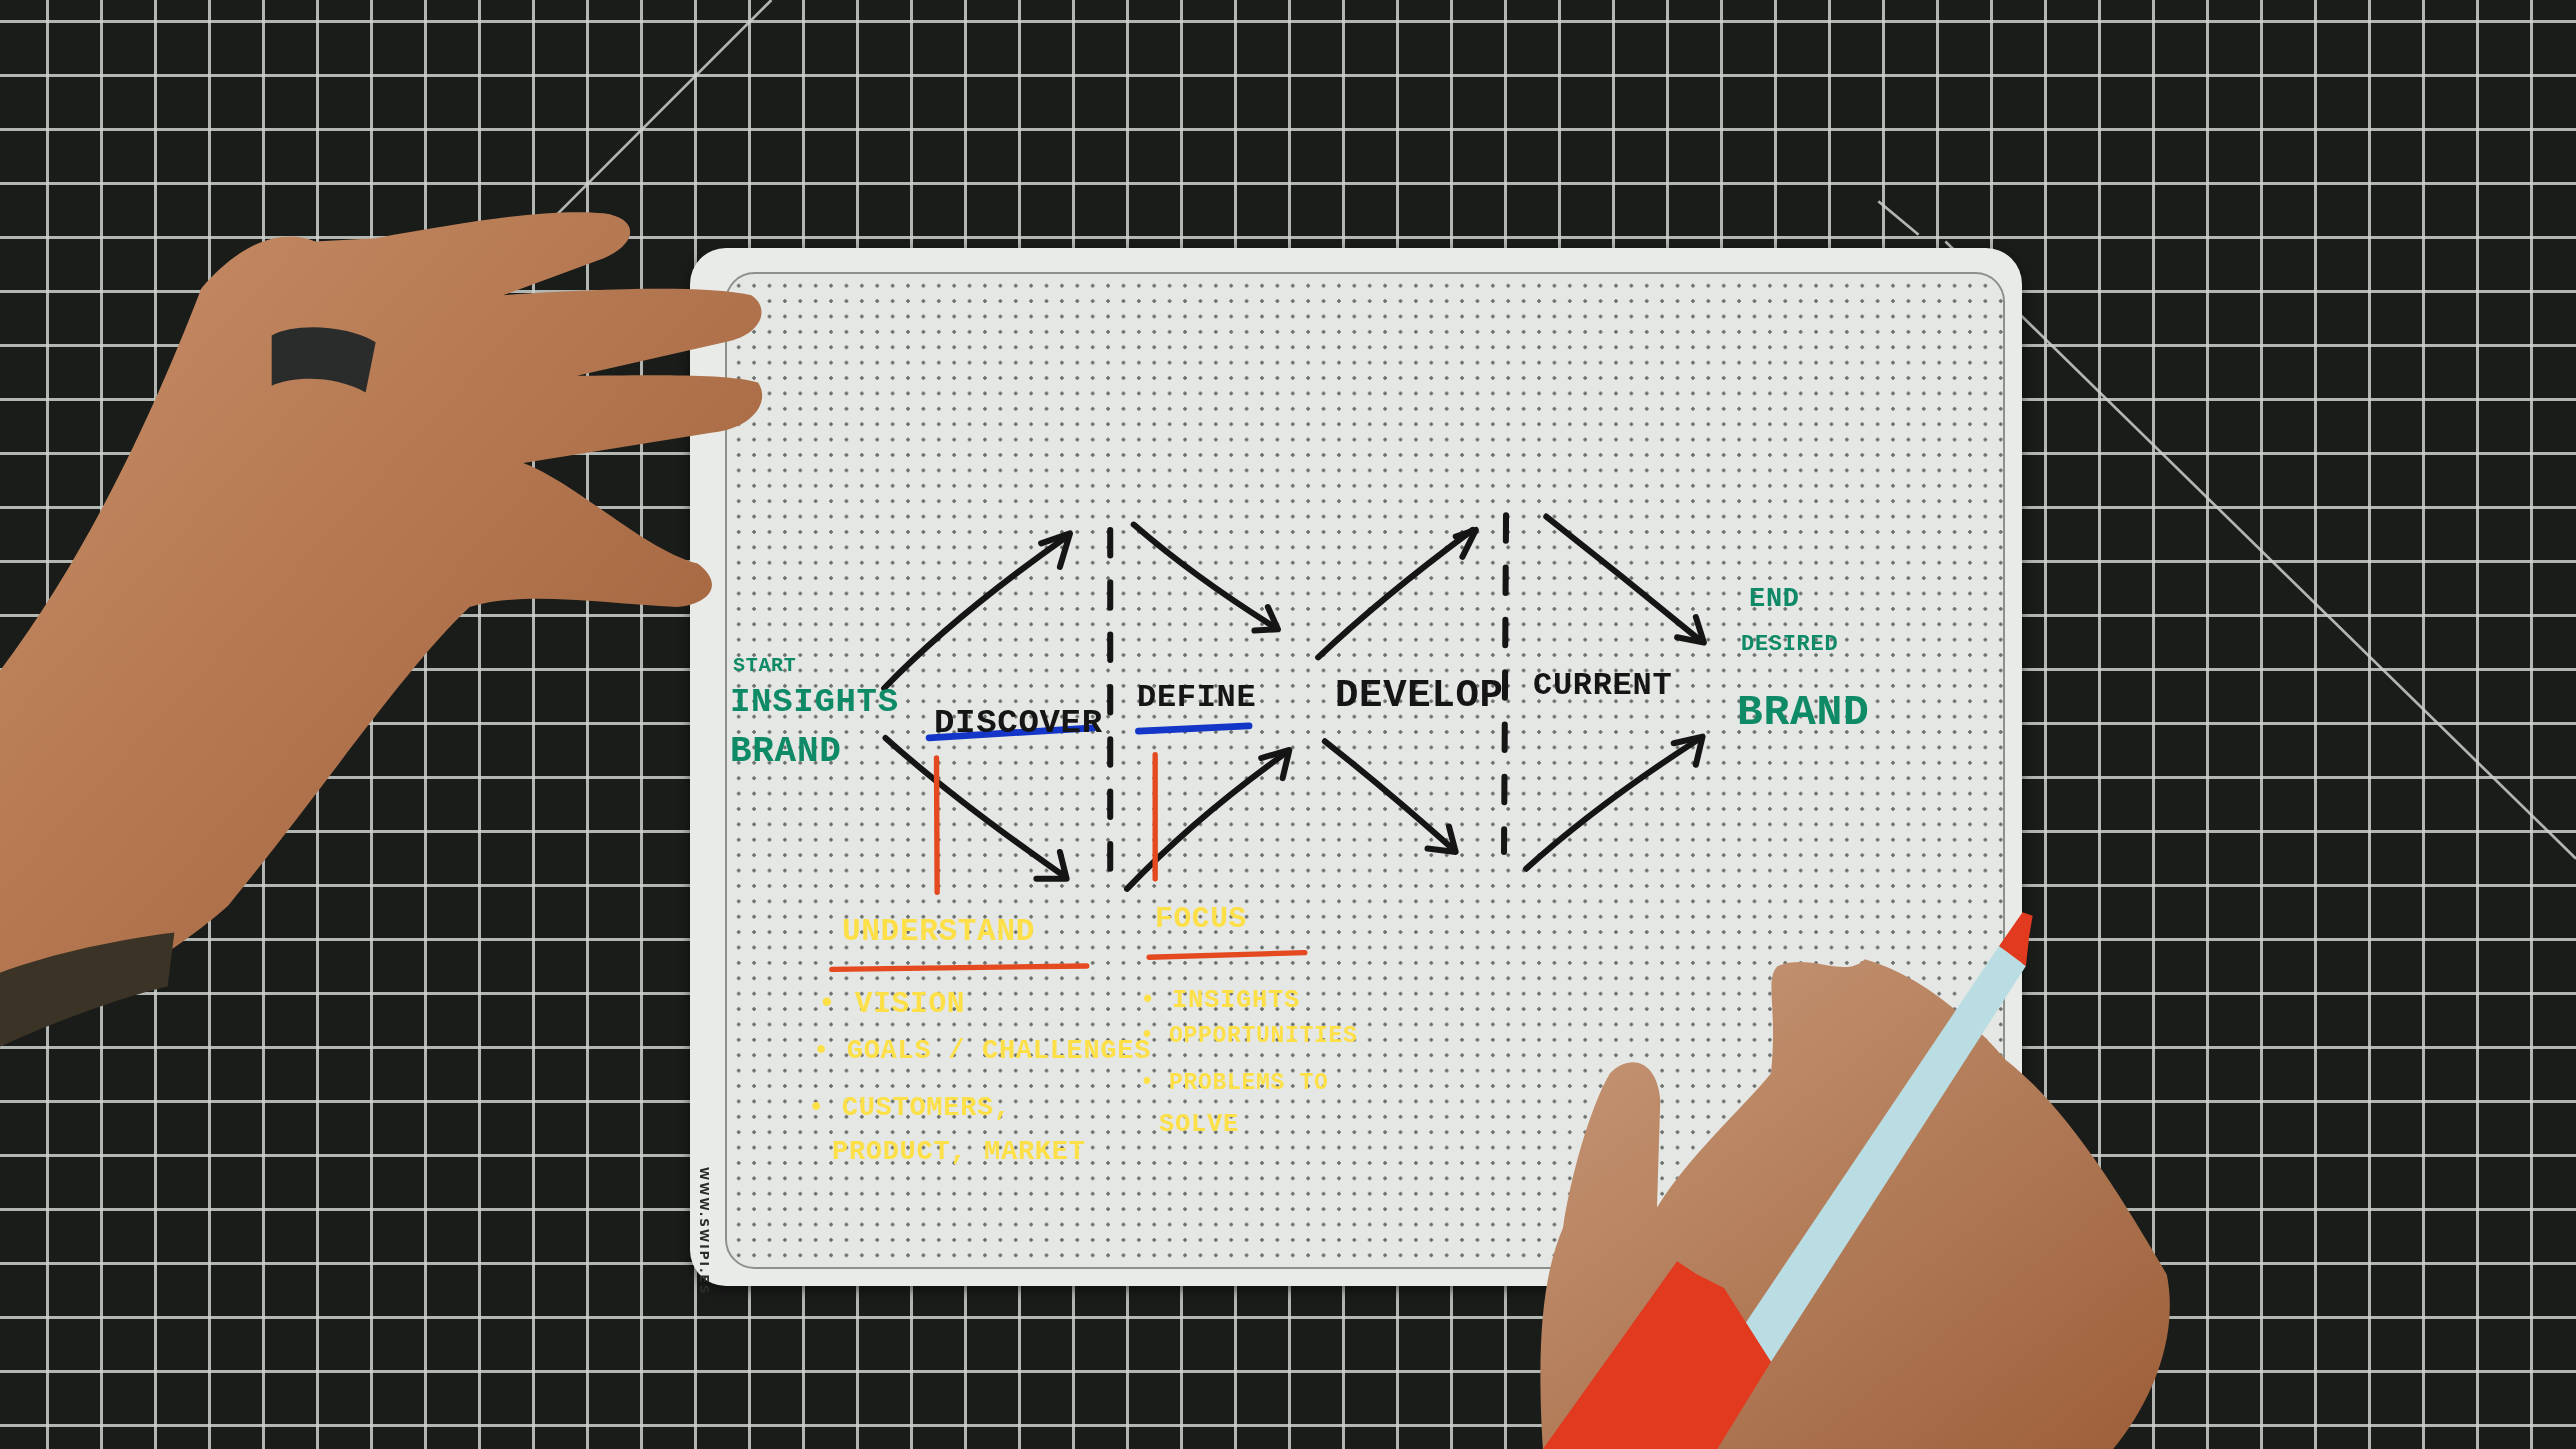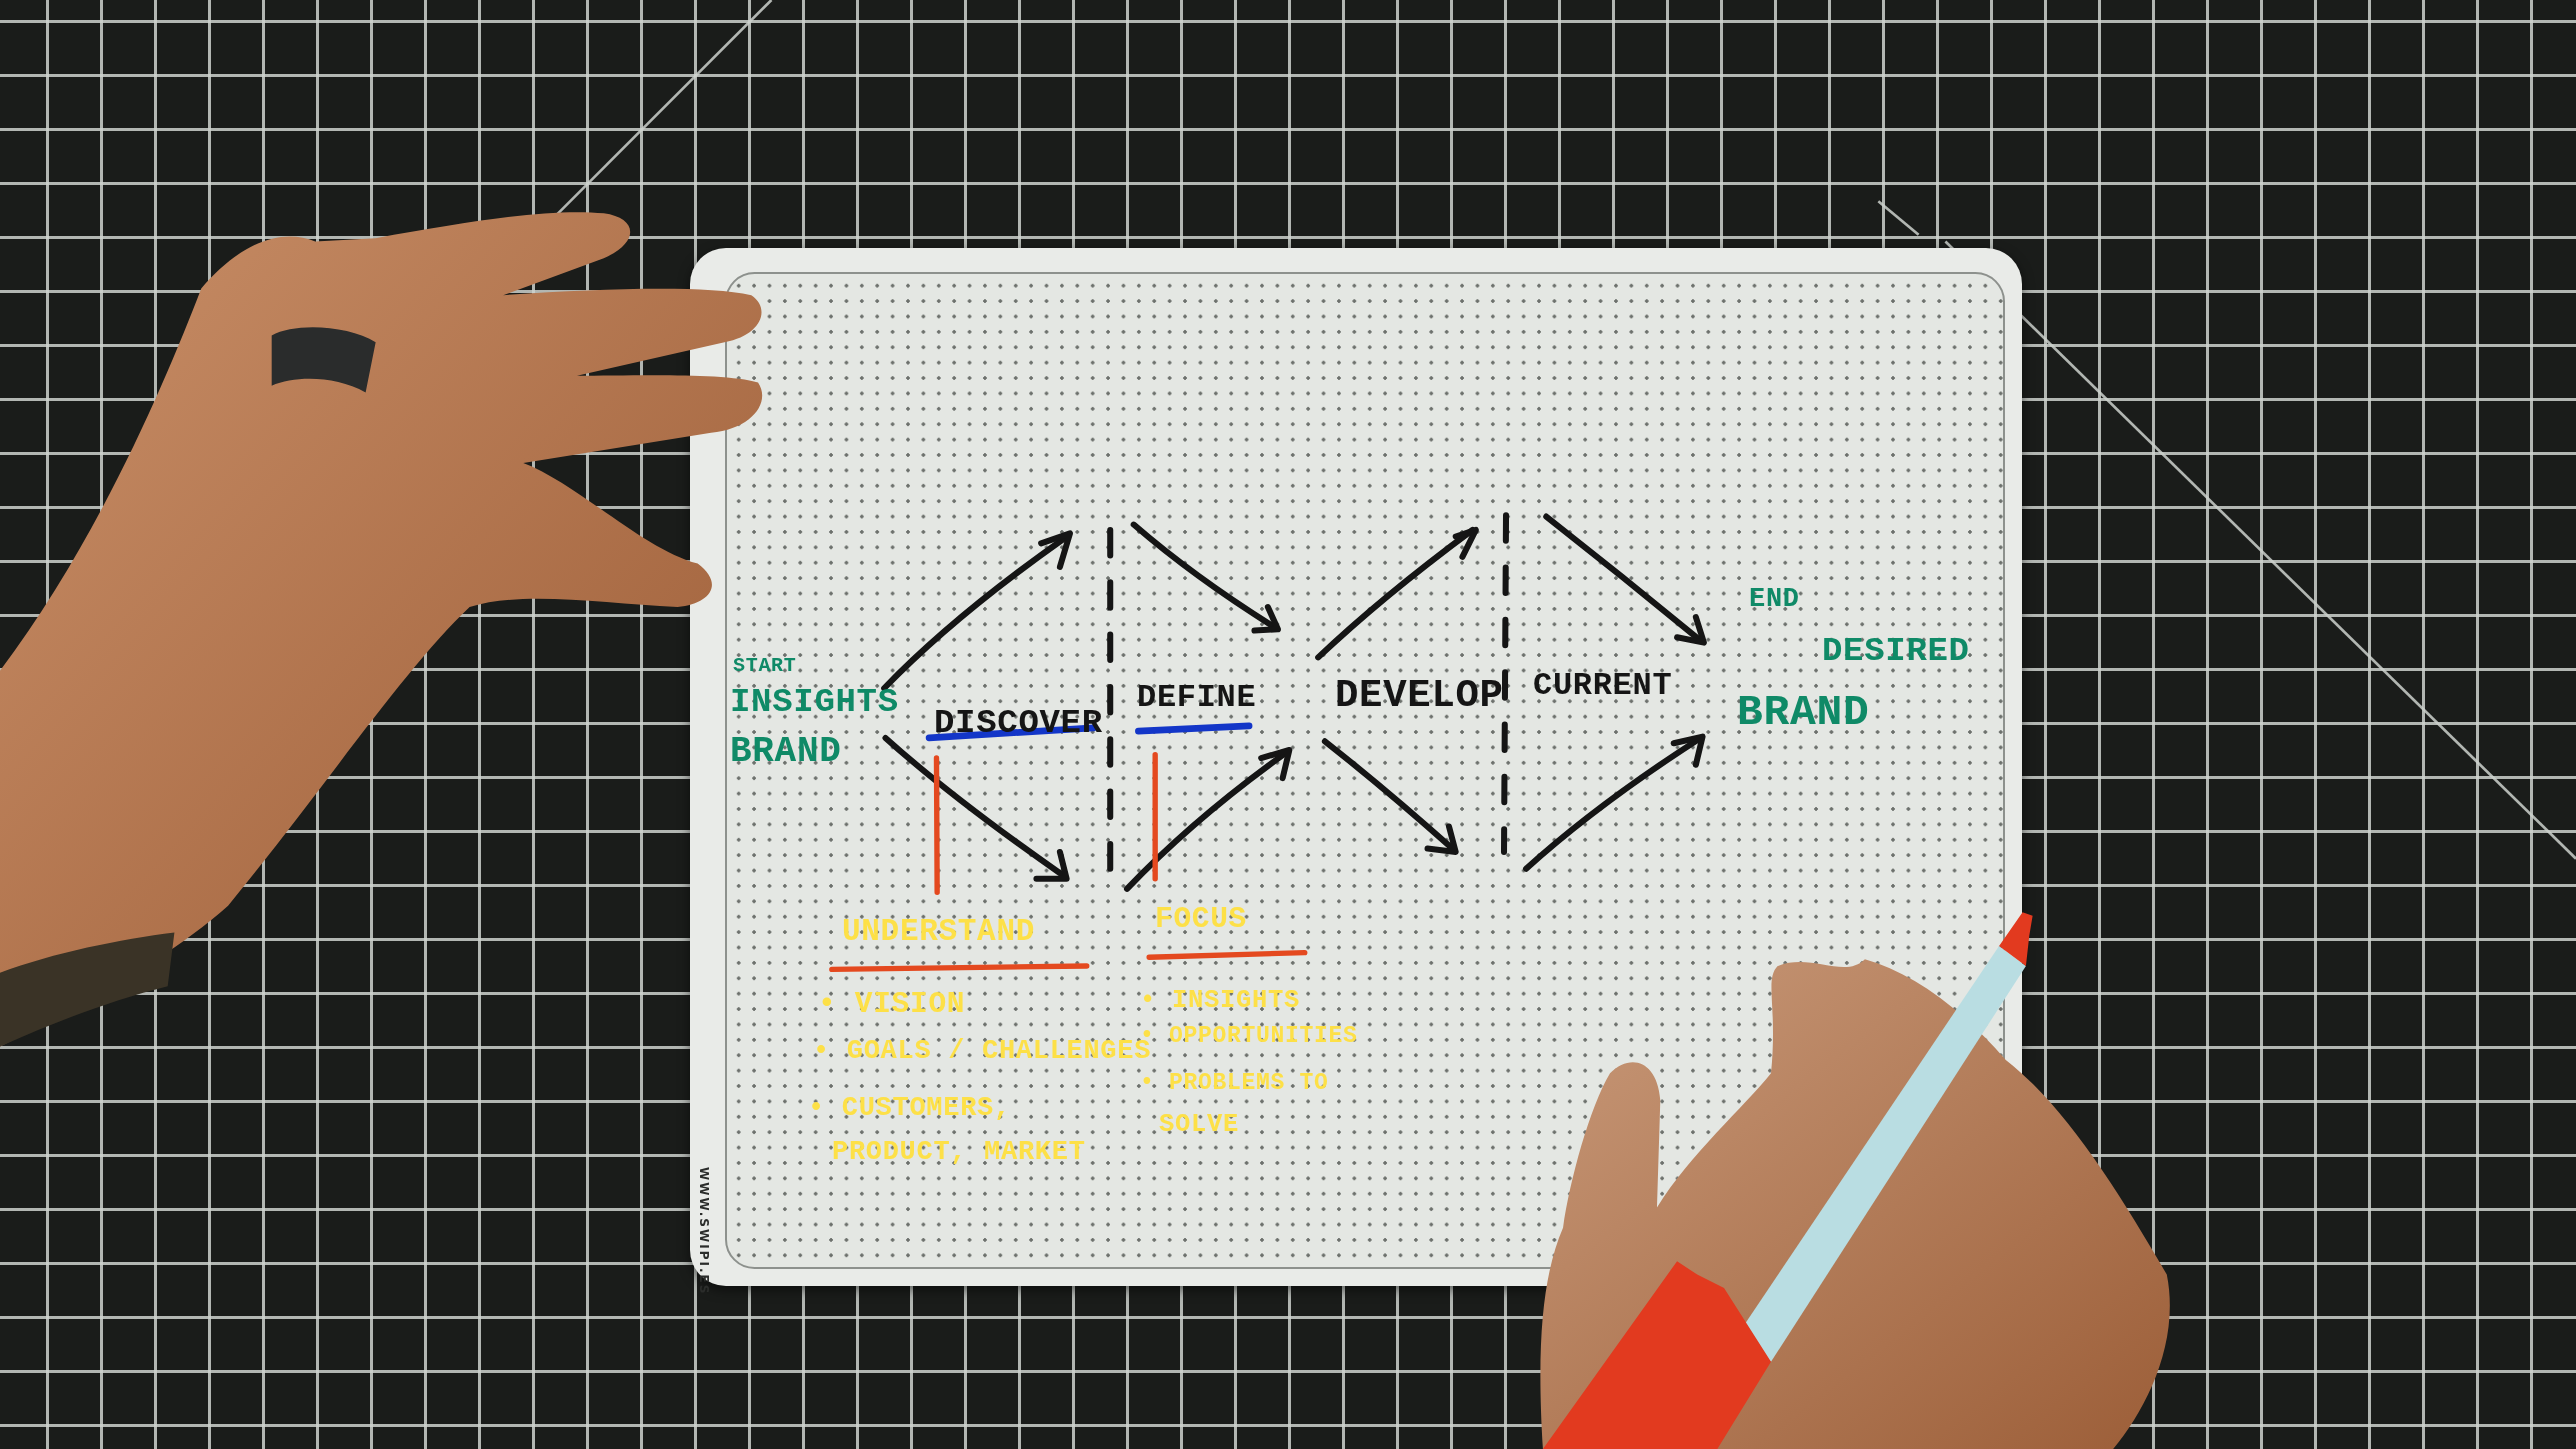--- a/index.html
+++ b/index.html
@@ -82,21 +82,21 @@
 <div class="hw green" style="left:733px;top:654px;font-size:20px;">START</div>
 <div class="hw green" style="left:730px;top:683px;font-size:34px;">INSIGHTS</div>
 <div class="hw green" style="left:730px;top:731px;font-size:36px;">BRAND</div>
 
 <div class="hw black" style="left:934px;top:684px;font-size:34px;margin-top:20px;">DISCOVER</div>
 <div class="hw black" style="left:1137px;top:679px;font-size:32px;">DEFINE</div>
 <div class="hw black" style="left:1335px;top:674px;font-size:39px;">DEVELOP</div>
 <div class="hw black" style="left:1533px;top:667px;font-size:32px;">CURRENT</div>
 
 <div class="hw green" style="left:1749px;top:584px;font-size:27px;">END</div>
-<div class="hw green" style="left:1822px;top:632px;font-size:34px;">DESIRED</div>
+<div class="hw green" style="left:1741px;top:632px;font-size:22px;">DESIRED</div>
 <div class="hw green" style="left:1737px;top:688px;font-size:43px;">BRAND</div>
 
 <div class="hw orange" style="left:842px;top:914px;font-size:31px;">UNDERSTAND</div>
 <div>
   <div class="hw orange" style="left:818px;top:987px;font-size:29.5px;">• <span>VISION</span></div>
   <div class="hw orange" style="left:813px;top:1036px;font-size:27px;">• <span>GOALS / CHALLENGES</span></div>
   <div class="hw orange" style="left:808px;top:1093px;font-size:27px;">• <span>CUSTOMERS,</span></div>
   <div class="hw orange" style="left:832px;top:1137px;font-size:27px;"><span>PRODUCT, MARKET</span></div>
 </div>
 

